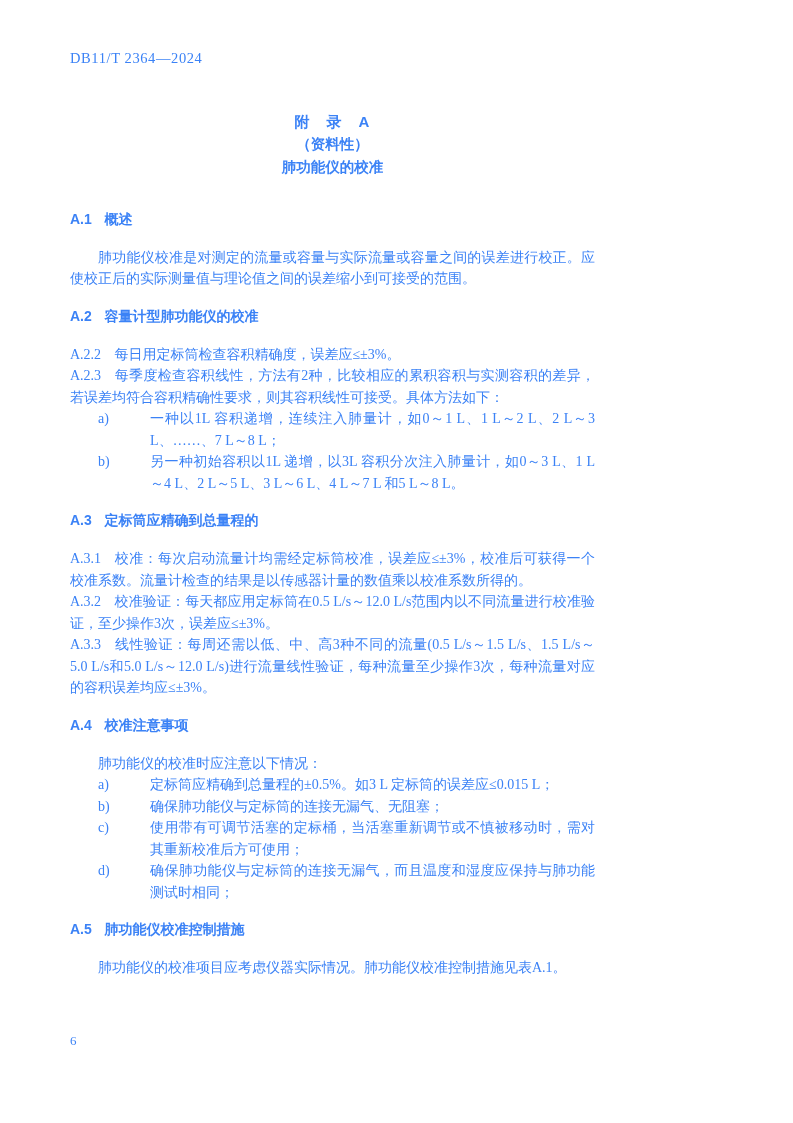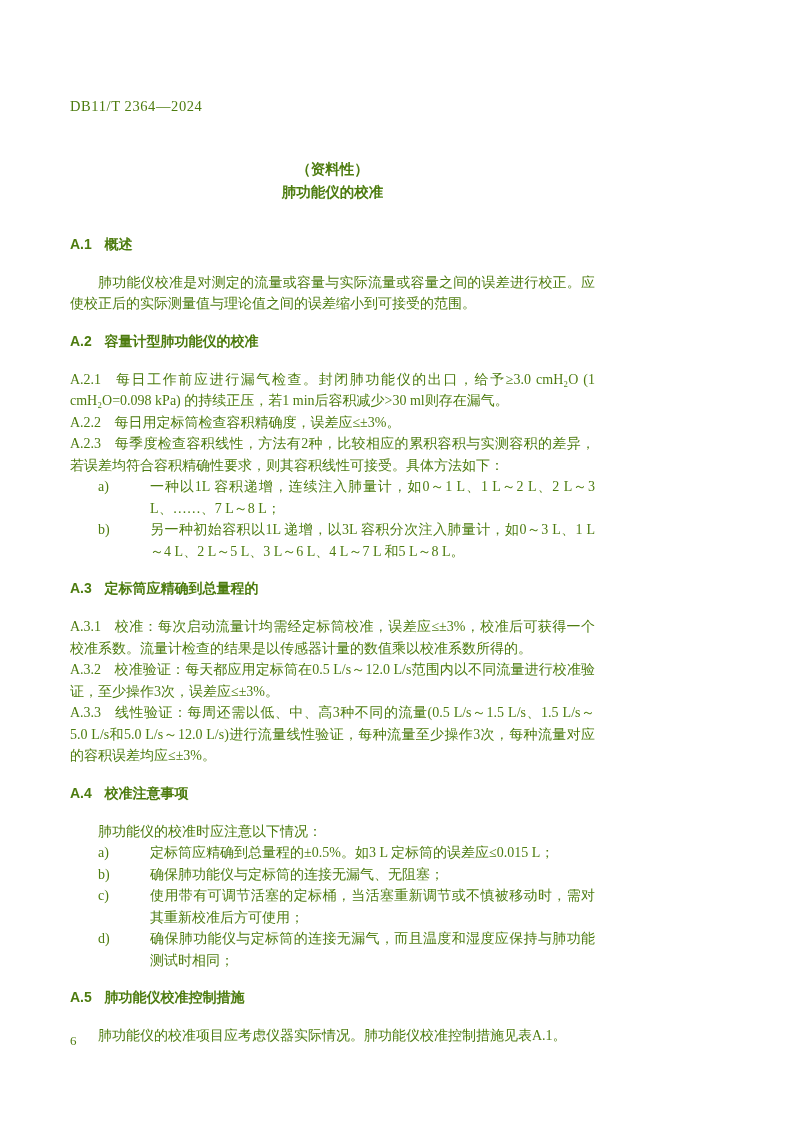--- a/index.html
+++ b/index.html
@@ -4,25 +4,25 @@
 <style>
   * { margin: 0; padding: 0; box-sizing: border-box; }
   html, body { background: #ffffff; }
   body { width: 793px; }
 
   .page {
     position: relative;
     width: 665px;
     height: 1123px;
     background: #ffffff;
-    color: #4d7c0f;
+    color: #3b82f6;
     font-family: "Liberation Serif", "DejaVu Serif", serif;
     font-size: 14px;
     line-height: 21.5px;
-    padding: 96px 70px 0 70px;
+    padding: 48px 70px 0 70px;
     overflow: hidden;
   }
 
   .doc-header {
     font-size: 14.5px;
     letter-spacing: 0.6px;
     font-family: "Liberation Serif", "DejaVu Serif", serif;
   }
 
   .title-block {
@@ -63,38 +63,36 @@
   }
 </style>
 </head>
 <body>
 
 <div class="page">
 
   <header class="doc-header">DB11/T 2364—2024</header>
 
   <div class="title-block">
+    <div class="title-line appendix">附　录　A</div>
     <div class="title-line">（资料性）</div>
     <div class="title-line">肺功能仪的校准</div>
   </div>
 
   <section>
     <h2 class="sec-heading first-after-title">
       <span class="sec-num">A.1</span><span>概述</span>
     </h2>
     <p class="para indent">肺功能仪校准是对测定的流量或容量与实际流量或容量之间的误差进行校正。应使校正后的实际测量值与理论值之间的误差缩小到可接受的范围。</p>
   </section>
 
   <section>
     <h2 class="sec-heading">
       <span class="sec-num">A.2</span><span>容量计型肺功能仪的校准</span>
     </h2>
-    <p class="para">
-      <span class="clause-num">A.2.1</span><span>每日工作前应进行漏气检查。封闭肺功能仪的出口，给予≥3.0 cmH₂O (1 cmH₂O=0.098 kPa) 的持续正压，若1 min后容积减少&gt;30 ml则存在漏气。</span>
-    </p>
     <p class="para">
       <span class="clause-num">A.2.2</span><span>每日用定标筒检查容积精确度，误差应≤±3%。</span>
     </p>
     <p class="para">
       <span class="clause-num">A.2.3</span><span>每季度检查容积线性，方法有2种，比较相应的累积容积与实测容积的差异，若误差均符合容积精确性要求，则其容积线性可接受。具体方法如下：</span>
     </p>
     <div class="list-item">
       <span class="li-marker">a)</span>
       <span class="li-text">一种以1L 容积递增，连续注入肺量计，如0～1 L、1 L～2 L、2 L～3 L、……、7 L～8 L；</span>
     </div>

